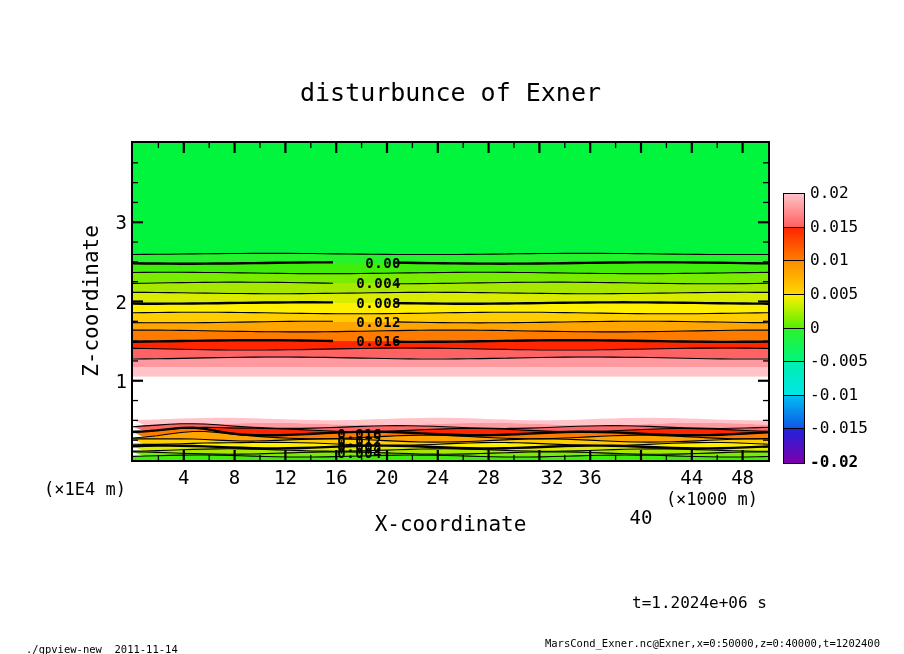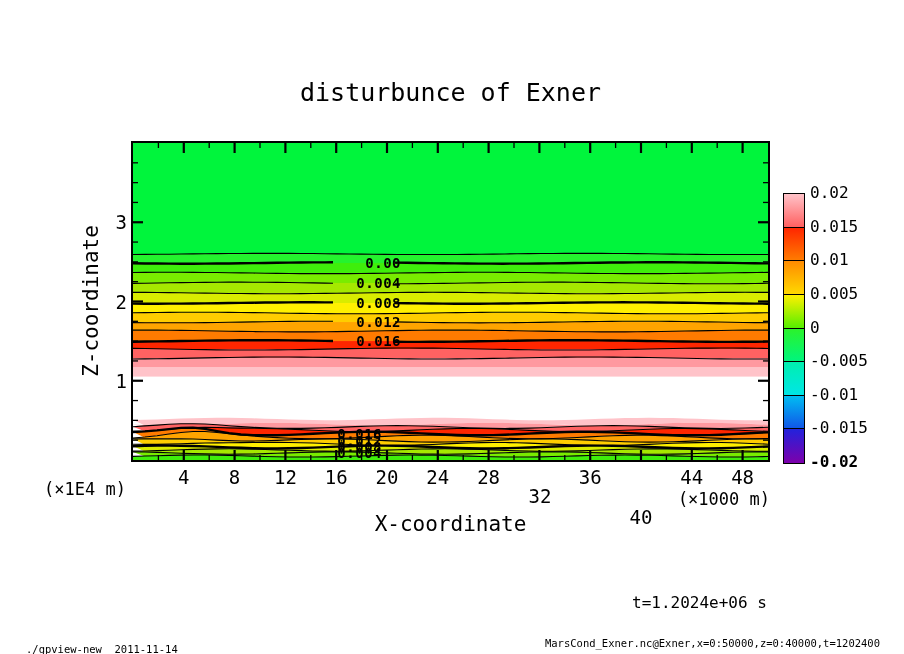--- a/index.html
+++ b/index.html
@@ -5,21 +5,21 @@
   html,body{margin:0;padding:0;background:#ffffff;}
   #page{position:relative;width:904px;height:654px;background:#ffffff;overflow:hidden;
         font-family:"DejaVu Sans Mono", monospace;color:#000;}
   .abs{position:absolute;}
   #title{left:133px;top:78px;width:635px;text-align:center;font-size:25px;white-space:pre;}
   #plot-frame{left:131px;top:141px;width:635px;height:317px;border:2px solid #000;}
   #plot-svg{left:133px;top:143px;}
   #ylab{left:91px;top:301px;transform:translate(-50%,-50%) rotate(-90deg);font-size:21px;white-space:nowrap;}
   #yunit{left:44px;top:479px;font-size:17px;white-space:pre;}
   #xlab{left:133px;top:512px;width:635px;text-align:center;font-size:21px;}
-  #xunit{left:600px;top:489px;width:170px;text-align:right;font-size:17px;white-space:pre;}
+  #xunit{left:588px;top:489px;width:170px;text-align:right;font-size:17px;white-space:pre;}
   #cnote{left:161px;top:562px;width:600px;text-align:center;font-size:18px;white-space:pre;}
   #tlabel{left:632px;top:593px;font-size:16px;white-space:pre;}
   #footer-left{left:26px;top:643px;font-size:10.5px;white-space:pre;}
   #footer-right{left:480px;top:637px;width:400px;text-align:right;font-size:10.5px;white-space:pre;}
   #colorbar{left:783px;top:193px;width:20px;height:269px;border:1.2px solid #000;box-sizing:content-box;}
   .cb-seg{width:100%;border-bottom:1.2px solid #000;box-sizing:border-box;}
   .cb-seg:last-child{border-bottom:none;}
   .cb-label{position:absolute;left:810px;font-size:16px;white-space:pre;}
   .xtick-label{position:absolute;top:466px;width:44px;text-align:center;font-size:19px;}
   .ytick-label{position:absolute;left:87px;width:40px;text-align:right;font-size:19px;}
@@ -197,21 +197,21 @@
       <div class="cb-label" style="top: 452px; font-weight: bold;">-0.02</div>
     </div>
   <div id="tick-labels">
       <div class="xtick-label" style="left: 161.8px;">4</div>
       <div class="xtick-label" style="left: 212.6px;">8</div>
       <div class="xtick-label" style="left: 263.4px;">12</div>
       <div class="xtick-label" style="left: 314.2px;">16</div>
       <div class="xtick-label" style="left: 365px;">20</div>
       <div class="xtick-label" style="left: 415.8px;">24</div>
       <div class="xtick-label" style="left: 466.6px;">28</div>
-      <div class="xtick-label" style="left: 518px; margin-top: 19px;">32</div>
+      <div class="xtick-label" style="left: 530px;">32</div>
       <div class="xtick-label" style="left: 568.2px;">36</div>
       <div class="xtick-label" style="left: 619px; margin-top: 40px;">40</div>
       <div class="xtick-label" style="left: 669.8px;">44</div>
       <div class="xtick-label" style="left: 720.6px;">48</div>
       <div class="ytick-label" style="top: 369.75px;">1</div>
       <div class="ytick-label" style="top: 290.5px;">2</div>
       <div class="ytick-label" style="top: 211.25px;">3</div>
     </div>
   <div id="contour-labels">
       <div class="contour-label" style="left: 327px; top: 253.984px;">0.00</div>

